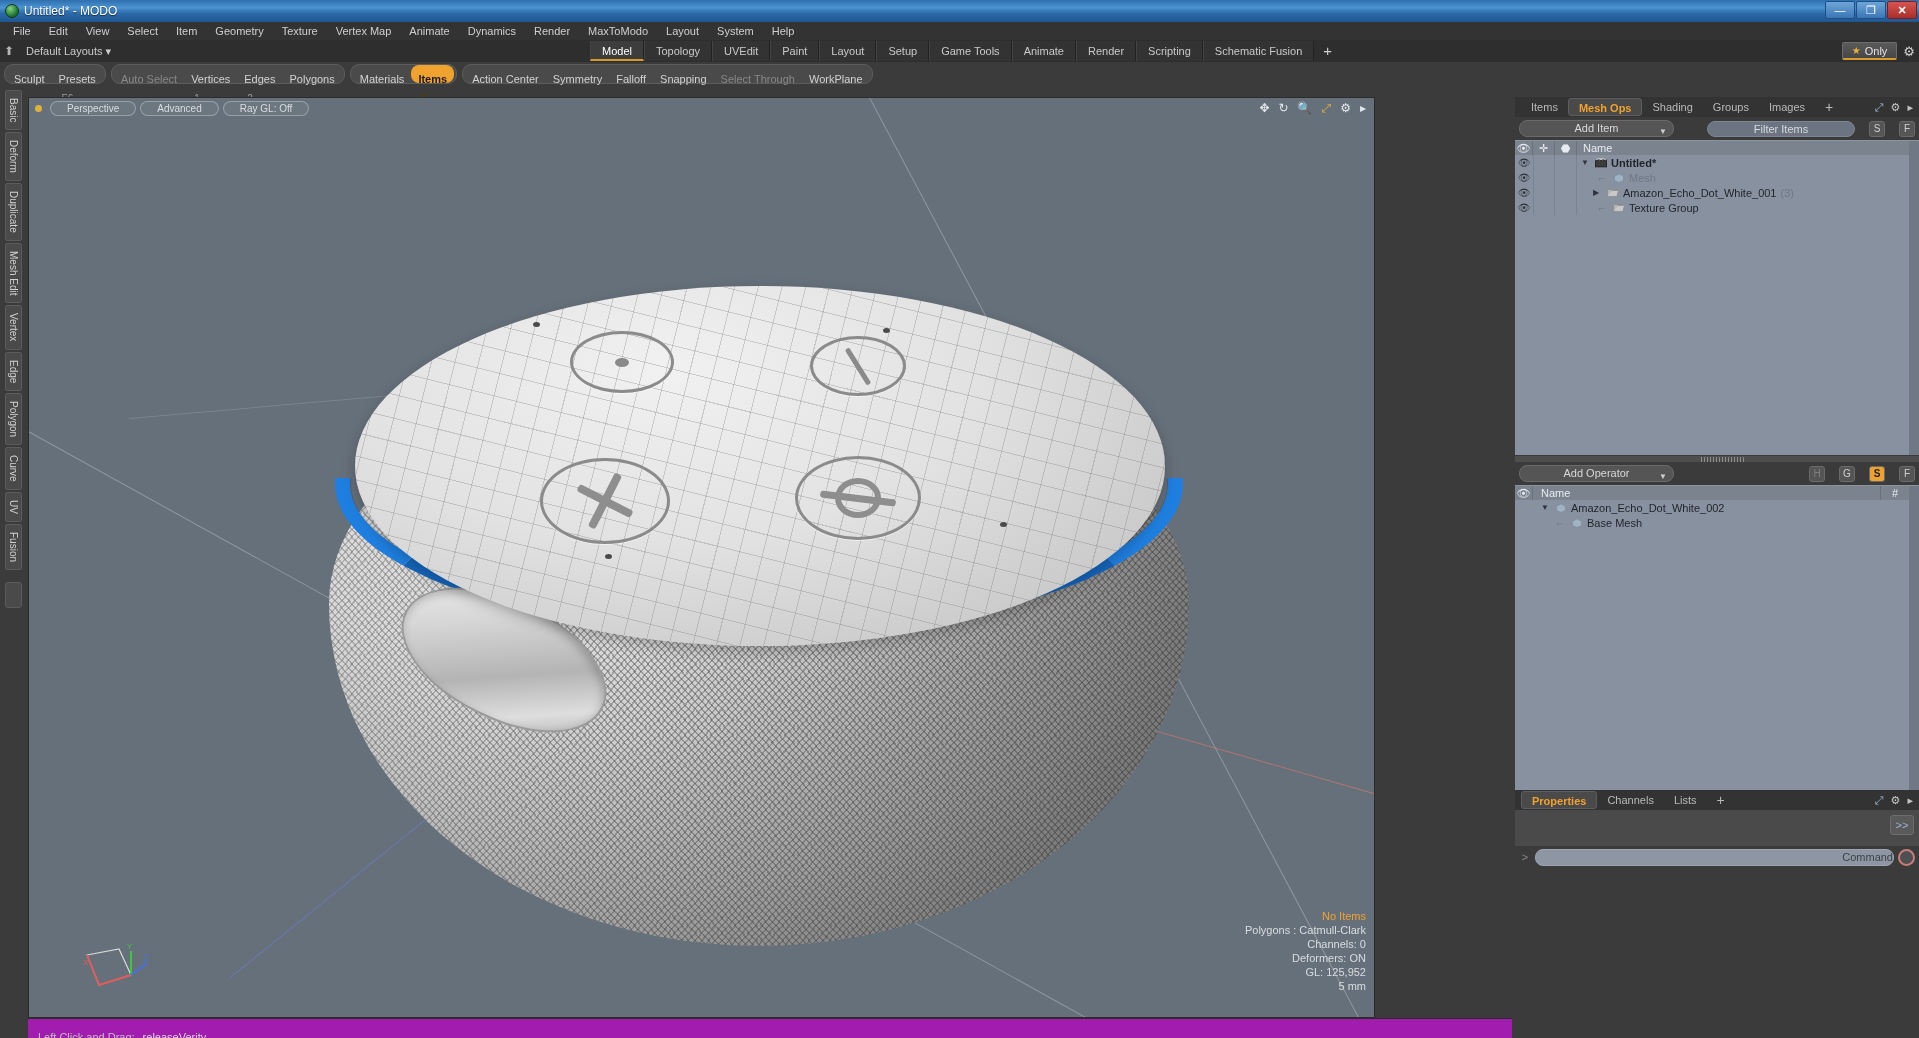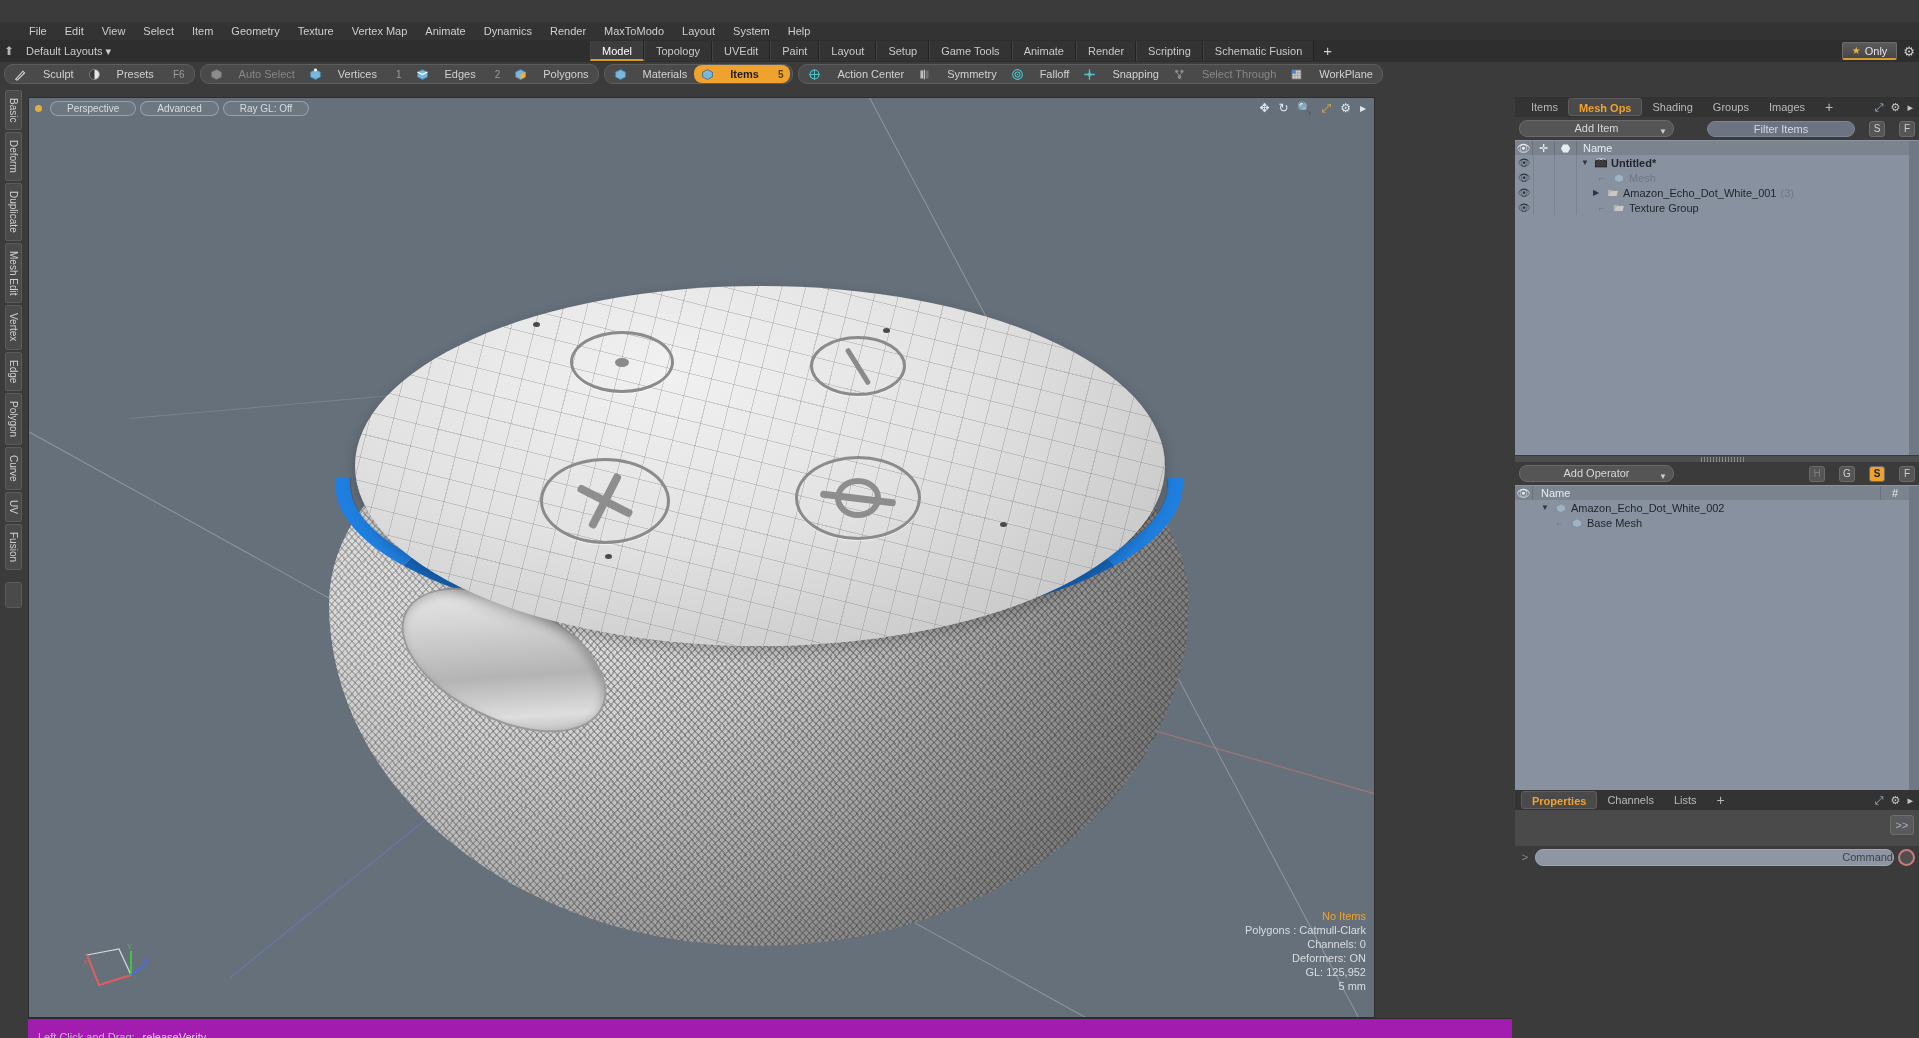--- a/index.html
+++ b/index.html
@@ -29,21 +29,21 @@
   .winbtn {
     width:30px; height:18px; display:flex; align-items:center; justify-content:center;
     background:linear-gradient(to bottom,#6fa6d8,#3b76b4);
     border:1px solid #1d4f86; border-radius:2px; color:#fff; font-size:11px;
   }
   .winbtn.close { background:linear-gradient(to bottom,#d9534f,#a8302c); border-color:#7c1f1c; font-weight:bold; }
 
   
   .menubar {
     position:absolute; left:0; top:22px; width:1919px; height:18px;
-    background:#333333; display:flex; align-items:center; padding-left:20px;
+    background:#333333; display:flex; align-items:center; padding-left:4px;
   }
   .menuitem { padding:0 9px; line-height:18px; font-size:11px; color:#cfcfcf; }
 
   
   .layoutrow {
     position:absolute; left:0; top:40px; width:1919px; height:22px;
     background:#2e2e2e; display:flex; align-items:center;
   }
   .home-ico { width:18px; text-align:center; color:#b5b5b5; font-size:12px; }
   .deflayout { padding:0 8px; font-size:11px; color:#cccccc; }
@@ -66,22 +66,22 @@
   
   .modebar {
     position:absolute; left:0; top:62px; width:1919px; height:24px;
     background:#3b3b3b; display:flex; align-items:center; padding:0 4px; gap:5px;
   }
   .mgroup {
     display:flex; align-items:center; height:20px;
     background:#4a4a4a; border:1px solid #5d5d5d; border-radius:9px; padding:0 2px;
   }
   .mbtn {
-    display:flex; align-items:center; gap:16px; height:18px; padding:0 7px;
-    font-size:11px; color:#d2d2d2; border-radius:8px;
+    display:flex; gap:8px; height:18px; padding:0 7px;
+    font-size:11px; color:#d2d2d2; border-radius:8px;flex-direction:column;
   }
   .mbtn.sel { background:#f0a22e; color:#1d1d1d; font-weight:bold; }
   .mbtn.dim { color:#878787; }
   .mbtn .num { color:#9a9a9a; font-size:10px; margin-left:3px; }
   .mbtn.sel .num { color:#5a3c06; }
   .ic { width:13px; height:13px; display:inline-block; }
 
   
   .leftbar {
     position:absolute; left:0; top:86px; width:26px; height:932px; background:#3b3b3b;
@@ -261,20 +261,29 @@
     display:flex; align-items:center; padding-left:10px; font-size:11px; color:#c0c0c0; gap:8px;
   }
   .statusbar .sv { color:#d8d8d8; }
   .corner-box { position:absolute; left:0; top:1018px; width:28px; height:20px; background:#3b3b3b; }
 </style>
 </head>
 <body>
 
 <div id="app">
 
+  <div class="titlebar">
+    <span class="tb-icon"></span>
+    <span class="tb-title">Untitled* - MODO</span>
+    <div class="winbtns">
+      <div class="winbtn">—</div>
+      <div class="winbtn">❐</div>
+      <div class="winbtn close">✕</div>
+    </div>
+  </div>
 
   <div class="menubar">
     <div class="menuitem">File</div>
     <div class="menuitem">Edit</div>
     <div class="menuitem">View</div>
     <div class="menuitem">Select</div>
     <div class="menuitem">Item</div>
     <div class="menuitem">Geometry</div>
     <div class="menuitem">Texture</div>
     <div class="menuitem">Vertex Map</div>

